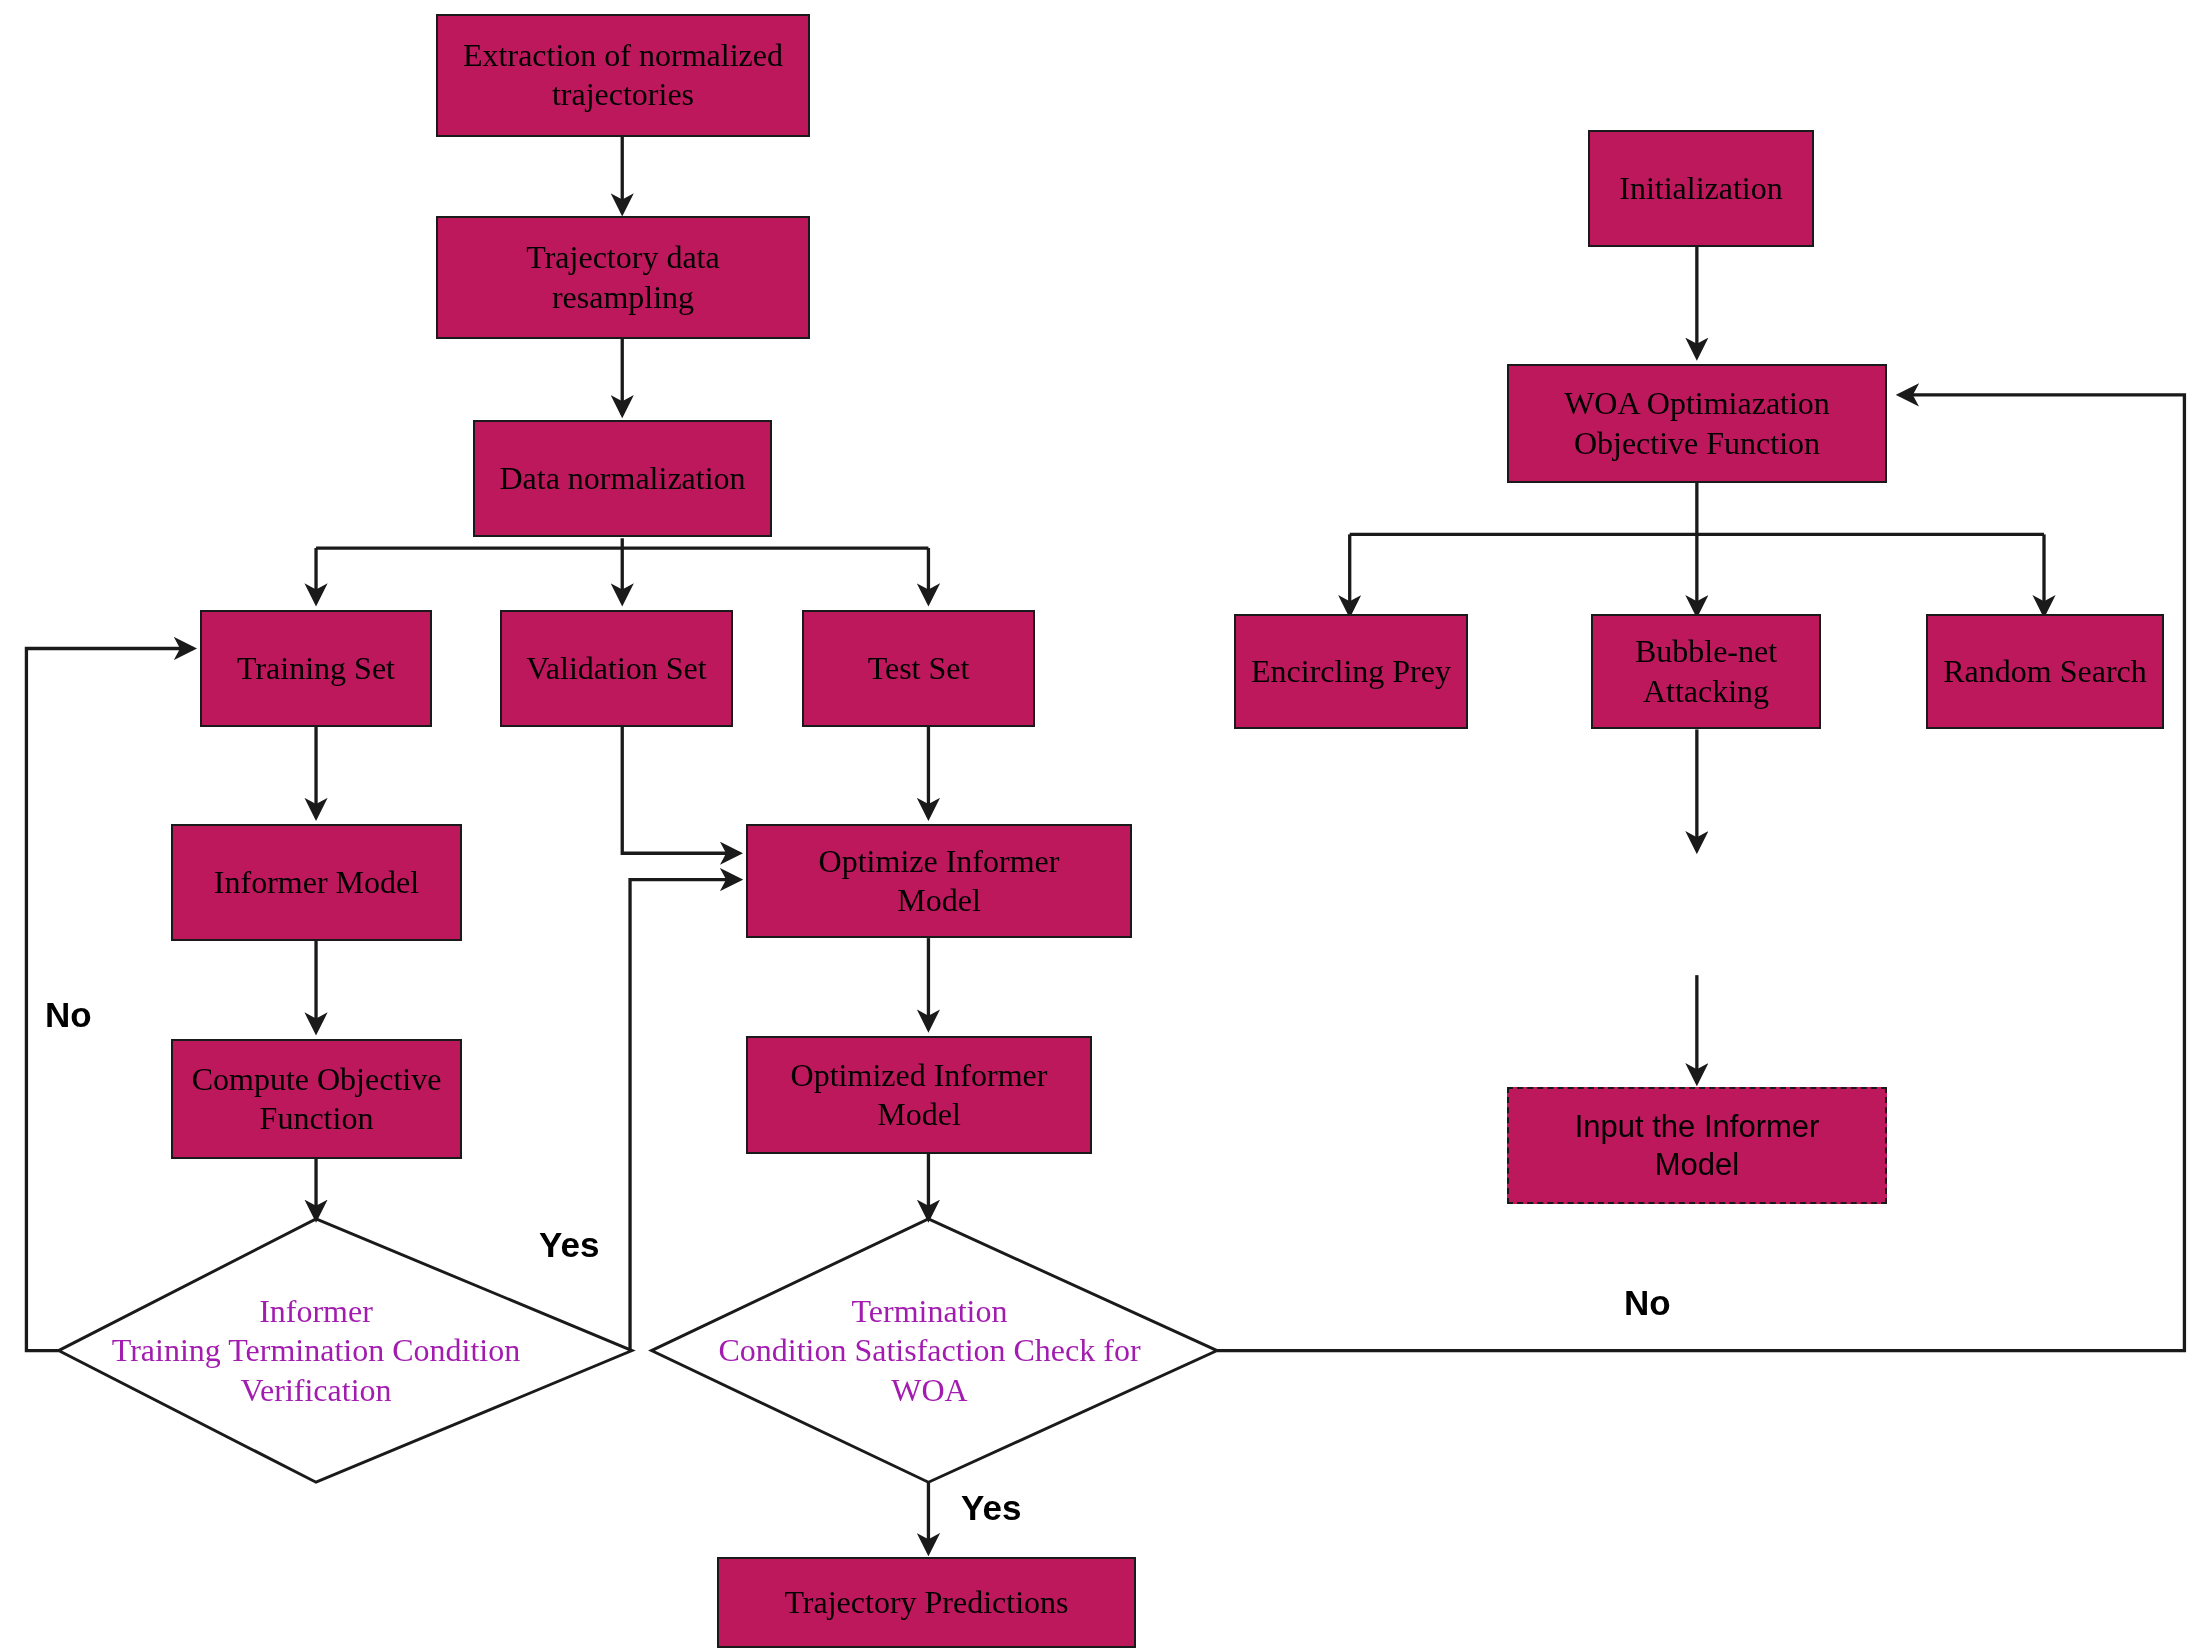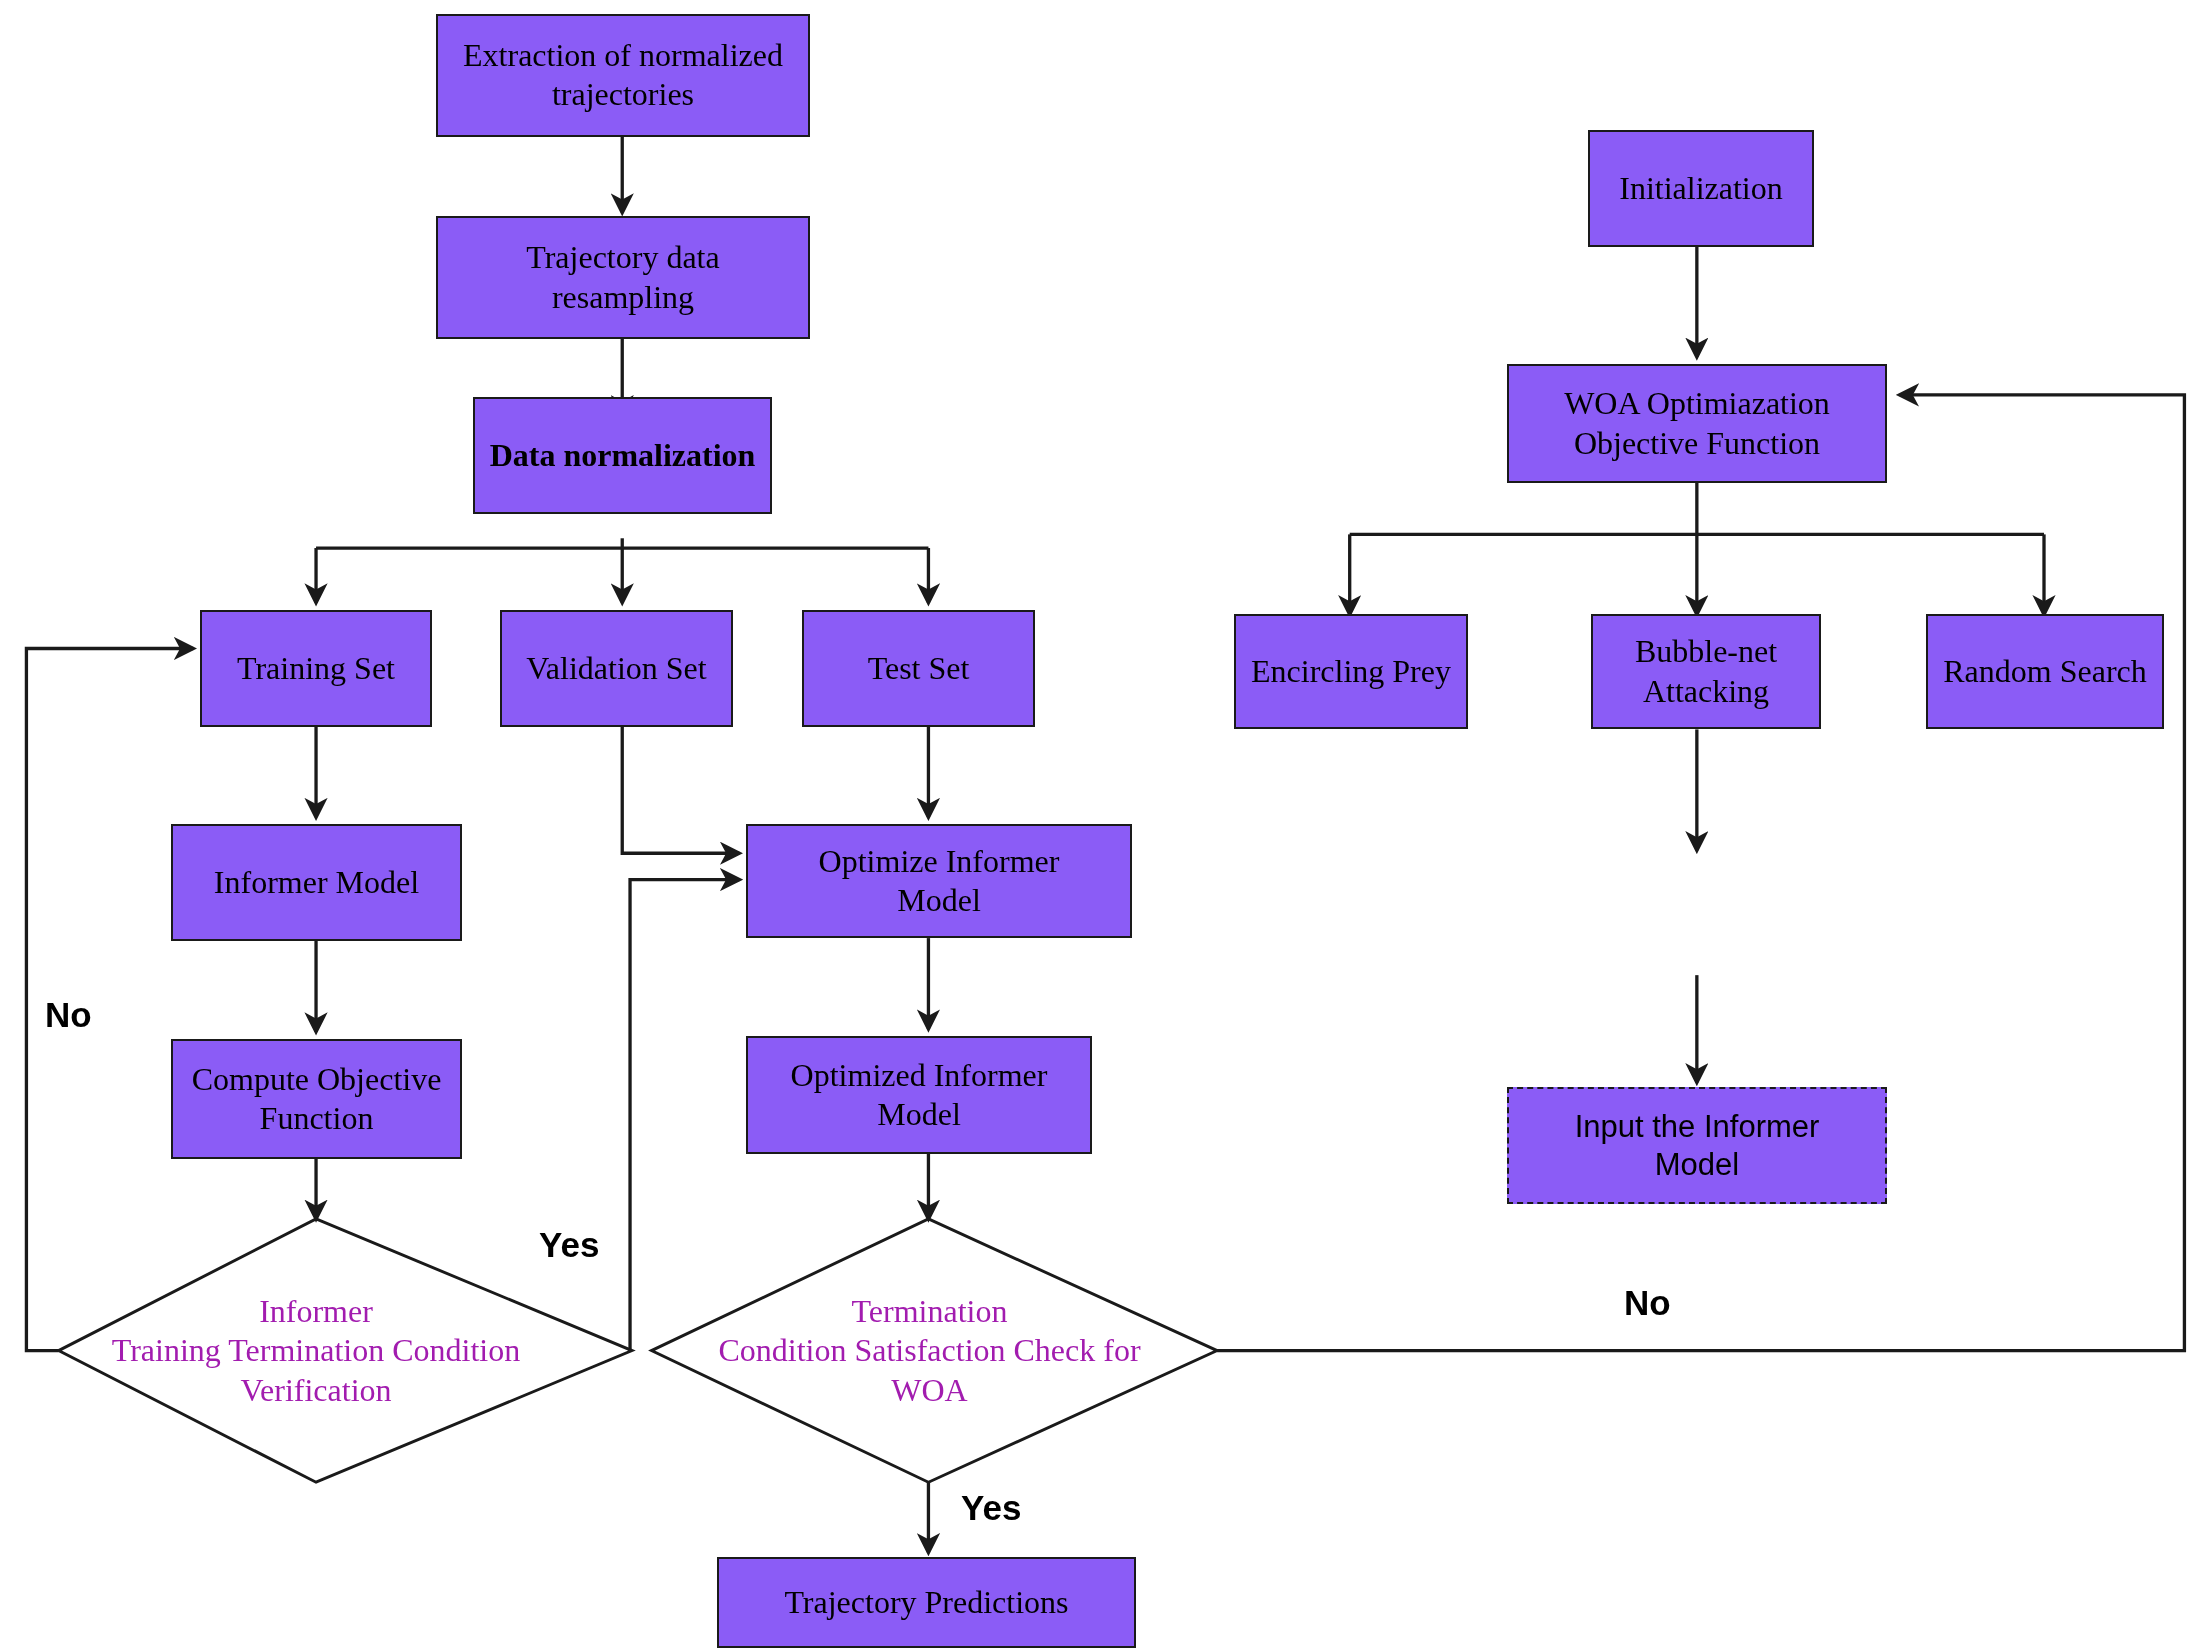--- a/index.html
+++ b/index.html
@@ -24,21 +24,21 @@
     pointer-events: none;
   }
   .node {
     position: absolute;
     box-sizing: border-box;
     display: flex;
     align-items: center;
     justify-content: center;
     text-align: center;
     color: #000000;
-    background: #8b5cf6;
+    background: #be185d;
     border: 2.9px solid #1a1a1a;
     font-family: "Liberation Serif", "DejaVu Serif", serif;
     font-size: 32px;
     line-height: 1.22;
     padding: 2px 5.9px;
     z-index: 3;
   }
   .node.dashed {
     border: 2.9px dashed #1a1a1a;
     font-family: "Liberation Sans", "DejaVu Sans", sans-serif;
@@ -134,21 +134,21 @@
   <div class="node" style="left:436px; top:13.7px; width:374px; height:123px;">
     <span style="white-space:pre-line;">Extraction of normalized
 trajectories</span>
   </div>
 
   <div class="node" style="left:436px; top:216px; width:374px; height:123px;">
     <span style="white-space:pre-line;">Trajectory data
 resampling</span>
   </div>
 
-  <div class="node" style="left:473px; top:397px; width:299px; height:117px;font-weight:bold;">
+  <div class="node" style="left:473px; top:420px; width:299px; height:117px;">
     <span style="white-space:pre-line;">Data normalization</span>
   </div>
 
   <div class="node" style="left:200px; top:610px; width:232px; height:117px;">
     <span style="white-space:pre-line;">Training Set</span>
   </div>
 
   <div class="node" style="left:500px; top:610px; width:233px; height:117px;">
     <span style="white-space:pre-line;text-align:right;">Validation Set</span>
   </div>

